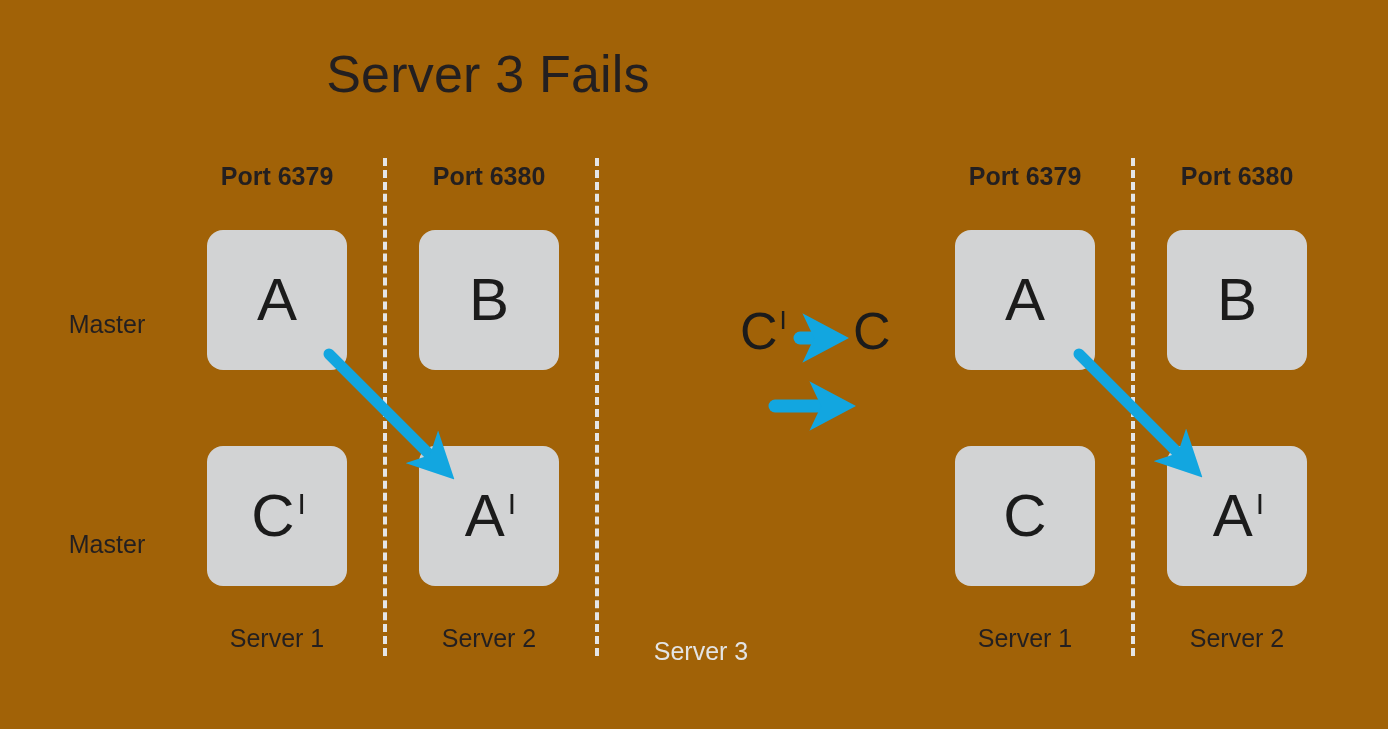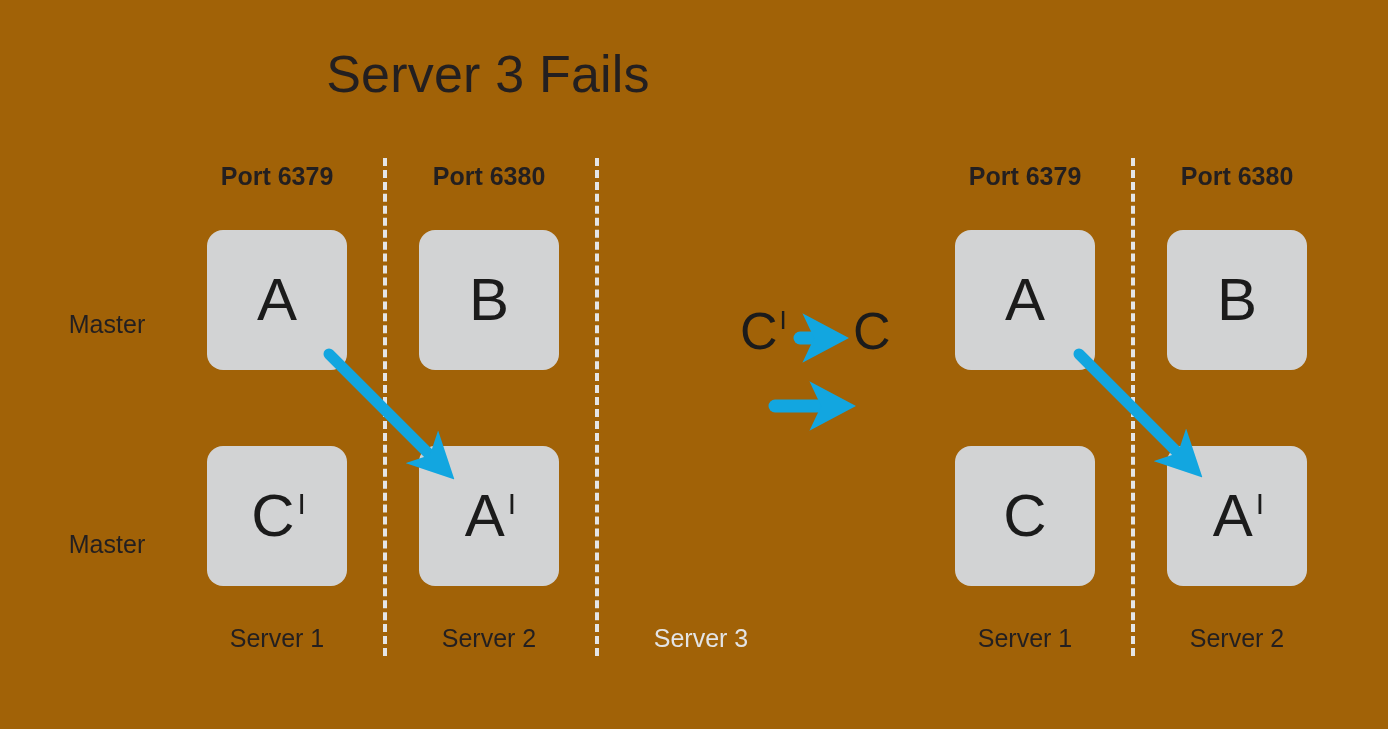--- a/index.html
+++ b/index.html
@@ -64,21 +64,21 @@
   .server-label {
     position: absolute;
     top: 624px;
     width: 180px;
     text-align: center;
     font-size: 25px;
     font-weight: 400;
     color: #231f20;
     white-space: nowrap;
   }
-  .server-label.faded { color: #e3e4e5; }
+  .server-label.faded { color: #e3e4e5; margin-top: 13px; }
 
   
   .node {
     position: absolute;
     width: 140px;
     height: 140px;
     background: #d2d3d4;
     border-radius: 16px;
     display: flex;
     align-items: center;

